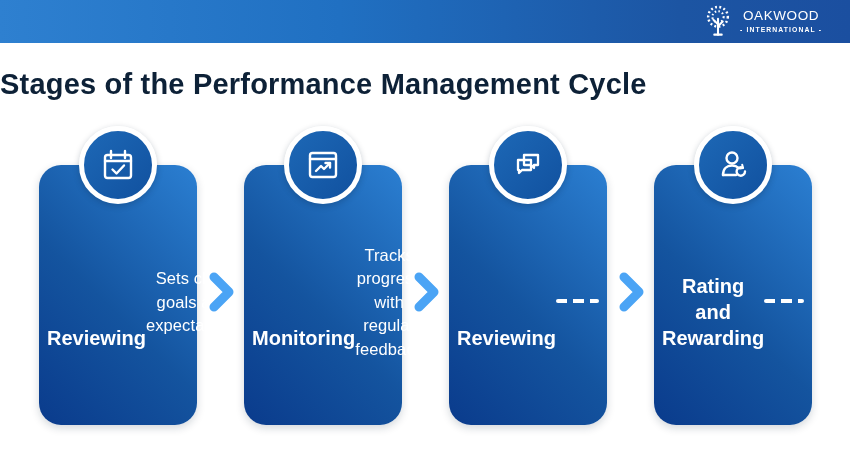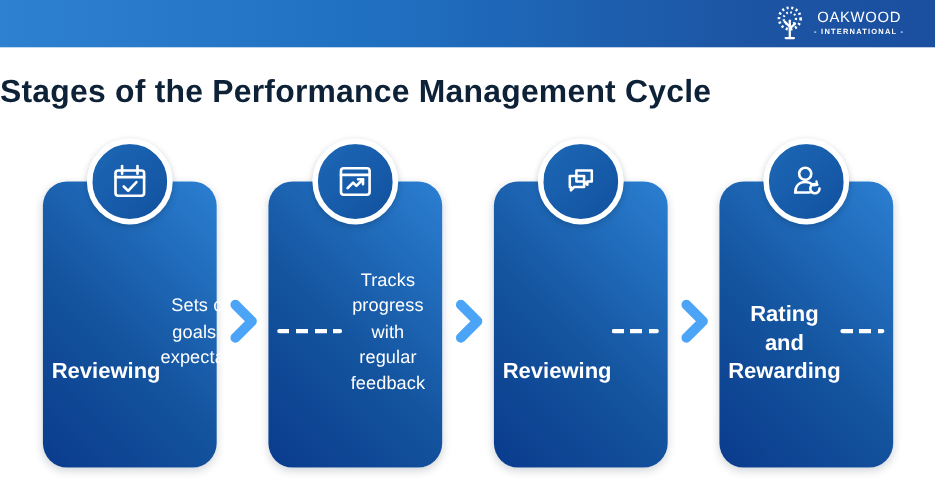--- a/index.html
+++ b/index.html
@@ -101,20 +101,21 @@
   <div class="card card-2">
     <div class="badge">
       <svg viewBox="0 0 36 36" fill="none" stroke="#ffffff" stroke-width="2.4" stroke-linecap="round" stroke-linejoin="round">
         <rect x="5" y="6" width="26" height="24" rx="2.5"></rect>
         <path d="M5 12 L31 12"></path>
         <path d="M11 24 L16 19 L19 22 L25 16"></path>
         <path d="M20.5 16 L25 16 L25 20.5"></path>
       </svg>
     </div>
     <div class="card-inner">
+      <div class="card-title">Monitoring</div>
       <div class="dash-divider"></div>
       <div class="card-desc">Tracks
 progress
 with regular
 feedback</div>
     </div>
   </div>
 
   <svg class="next-arrow arrow-2" viewBox="0 0 28 40">
     <polyline points="7,5 22,20 7,35" fill="none" stroke="#4BA4F5" stroke-width="9" stroke-linecap="round" stroke-linejoin="round"></polyline>

